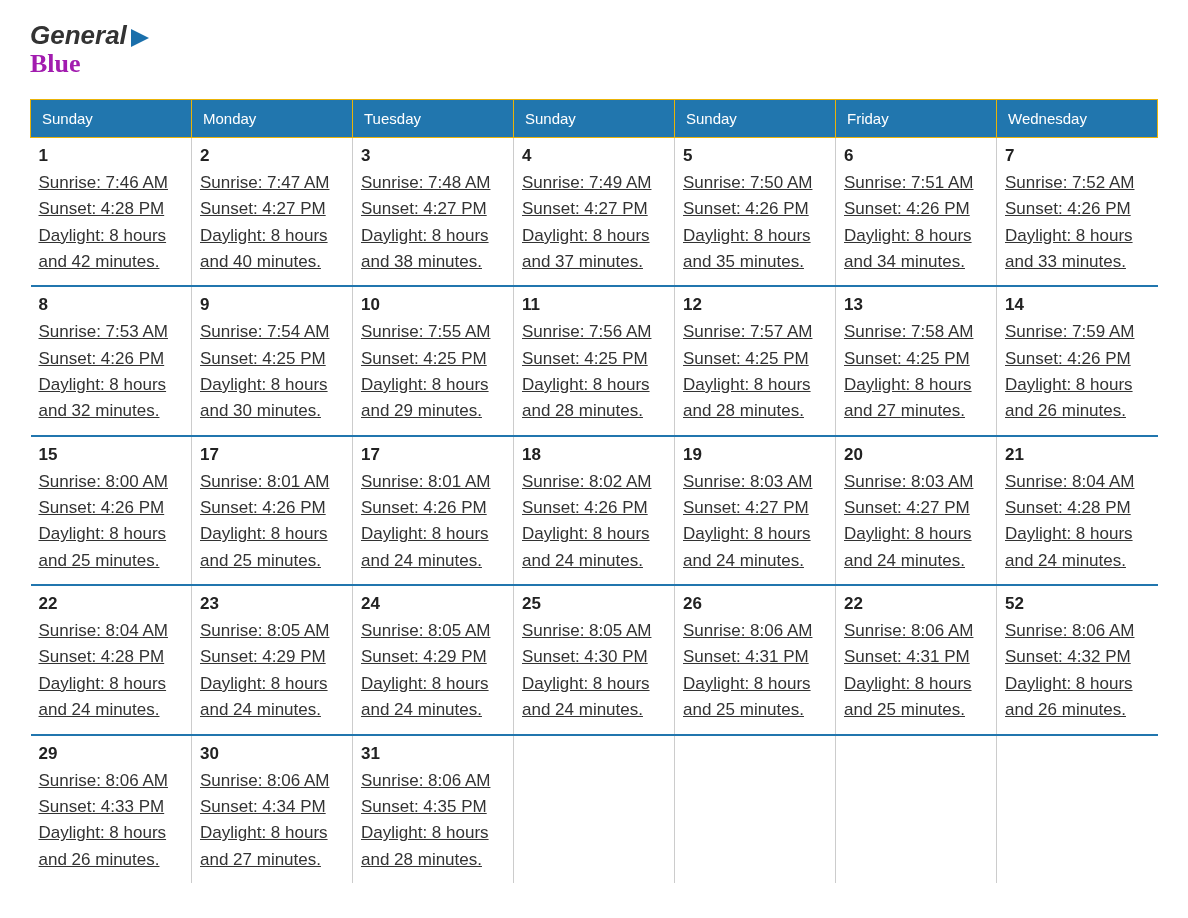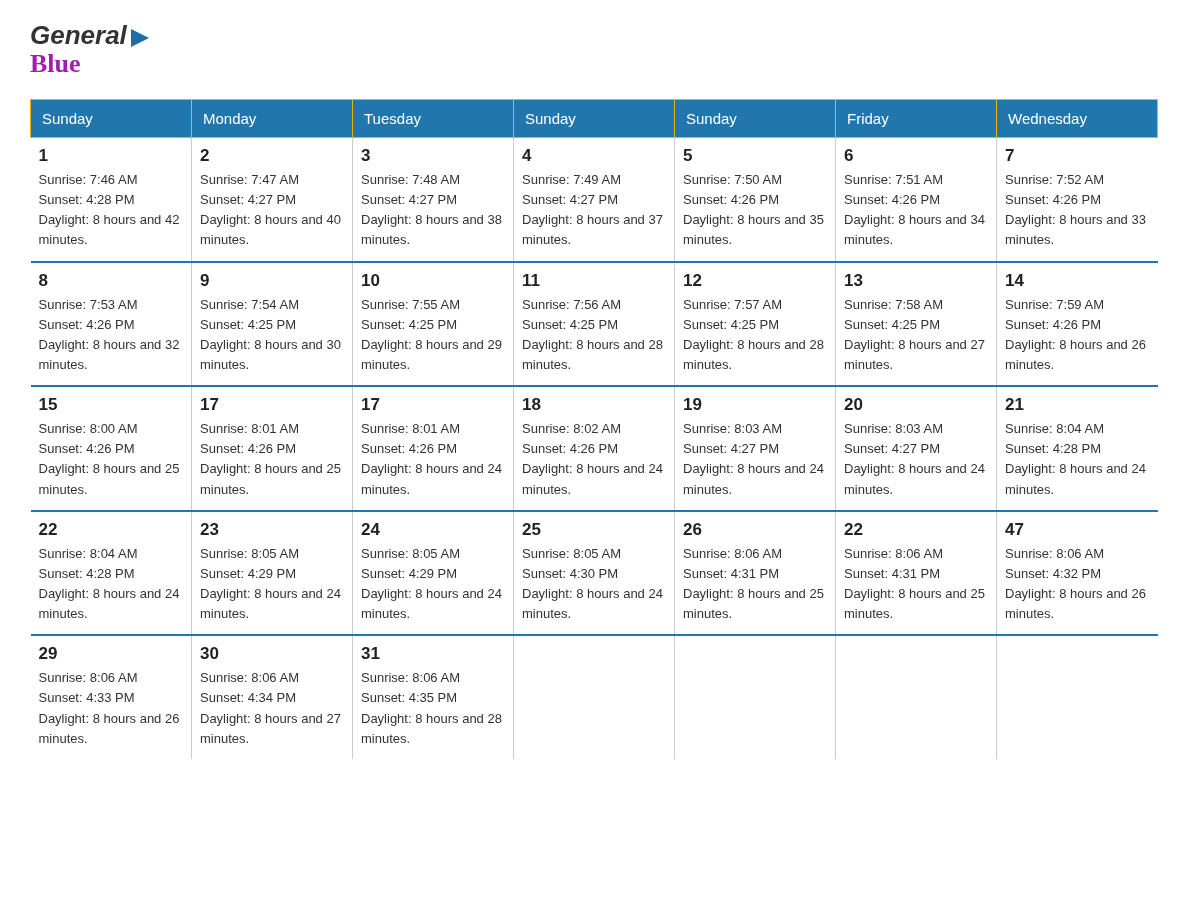--- a/index.html
+++ b/index.html
@@ -71,23 +71,24 @@
       border-right: none;
     }
     .day-num {
       font-size: 17px;
       font-weight: bold;
       color: #222;
       margin-bottom: 4px;
       display: block;
     }
     .day-info {
-      font-size: 13px;
+      font-size: 17px;
       color: #333;
       line-height: 1.55;
+      text-decoration: underline;
     }
     tbody tr:last-child {
       border-bottom: none;
     }
     .empty-cell {
       background: #fff;
     }
   </style>
 </head>
 <body>
@@ -232,21 +233,21 @@
         </td>
         <td>
           <span class="day-num">26</span>
         <div class="day-info">Sunrise: 8:06 AM<br>Sunset: 4:31 PM<br>Daylight: 8 hours and 25 minutes.</div>
         </td>
         <td>
           <span class="day-num">22</span>
         <div class="day-info">Sunrise: 8:06 AM<br>Sunset: 4:31 PM<br>Daylight: 8 hours and 25 minutes.</div>
         </td>
         <td>
-          <span class="day-num">47</span>
+          <span class="day-num">52</span>
         <div class="day-info">Sunrise: 8:06 AM<br>Sunset: 4:32 PM<br>Daylight: 8 hours and 26 minutes.</div>
         </td>
       </tr>
       <tr>
         <td>
           <span class="day-num">29</span>
         <div class="day-info">Sunrise: 8:06 AM<br>Sunset: 4:33 PM<br>Daylight: 8 hours and 26 minutes.</div>
         </td>
         <td>
           <span class="day-num">30</span>

